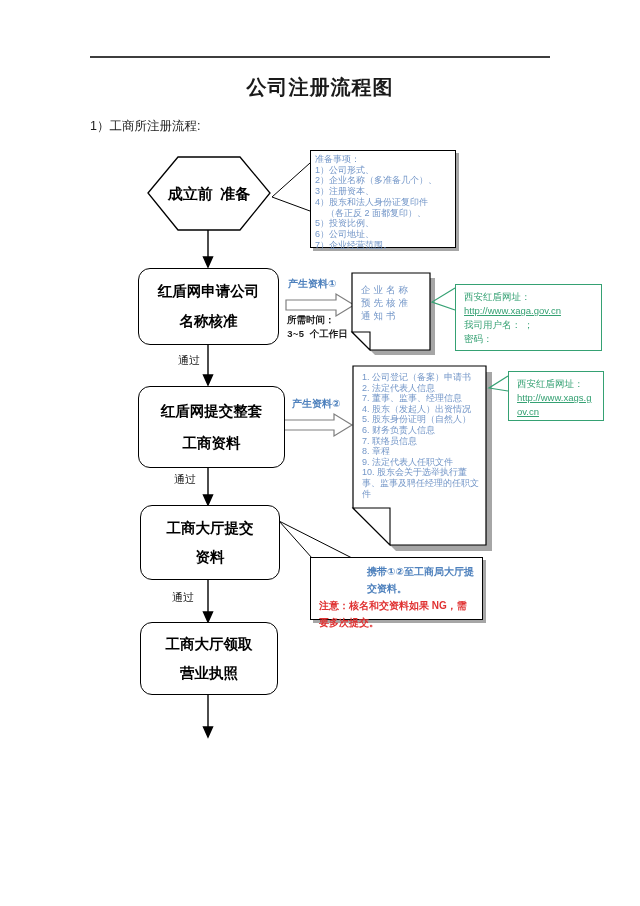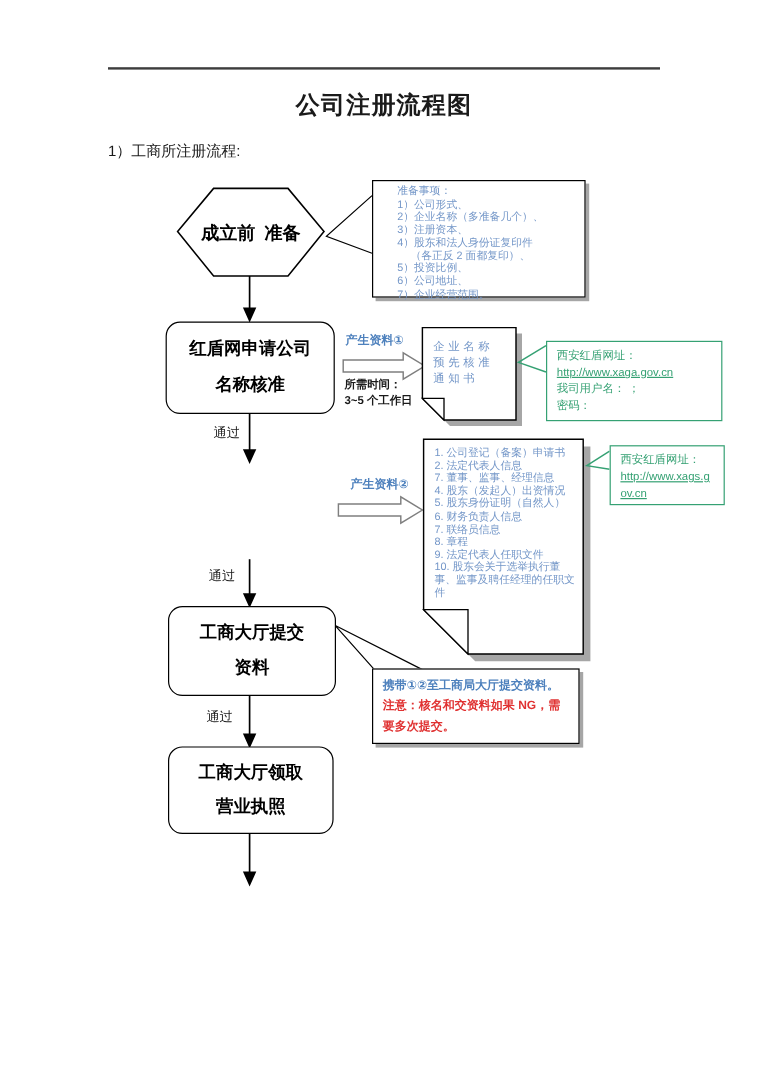--- a/index.html
+++ b/index.html
@@ -9,29 +9,29 @@
   svg.layer{position:absolute;left:0;top:0;width:640px;height:906px;pointer-events:none;}
   .title{left:0;top:74px;width:640px;text-align:center;font-size:20px;font-weight:bold;color:#1a1a1a;letter-spacing:1px;}
   .subtitle{left:90px;top:118px;font-size:12.5px;color:#1a1a1a;}
   .toprule{left:90px;top:56px;width:460px;height:2px;background:#3d3d3d;}
   
   .node{border:1.3px solid #000;border-radius:12px;background:#fff;display:flex;flex-direction:column;justify-content:space-evenly;align-items:center;font-weight:bold;color:#000;font-size:14.5px;text-align:center;}
   .node div{line-height:1;}
   .hexlabel{display:flex;flex-direction:row;justify-content:space-evenly;align-items:center;font-weight:bold;font-size:15px;color:#000;text-align:center;}
   .finalbox{border:1.6px solid #000;background:#fff;display:flex;flex-direction:column;justify-content:center;align-items:center;font-weight:bold;font-size:17px;line-height:20px;color:#000;text-align:center;}
   
-  .notebox{border:1px solid #000;background:#fff;box-shadow:3px 3px 0 #a6a6a6;color:#7396c8;font-size:9px;line-height:10.7px;padding:3px 20px;}
+  .notebox{border:1px solid #000;background:#fff;box-shadow:3px 3px 0 #a6a6a6;color:#7396c8;font-size:9px;line-height:10.7px;padding:3px 4px;}
   .notebox .indent{padding-left:11px;}
   .greenbox{border:1.4px solid #35a173;background:#fff;color:#35a173;font-size:9.5px;line-height:14px;padding:5px 8px;}
   .greenbox .url{text-decoration:underline;}
   .calloutbox{border:1px solid #000;background:#fff;box-shadow:3px 3px 0 #a6a6a6;font-size:10px;line-height:17px;padding:5px 8px;font-weight:bold;}
-  .calloutbox .blue{color:#4e81bd;}
+  .calloutbox .blue{color:#4e81bd;margin-left:48px;}
   .calloutbox .red{color:#e03232;}
   .bluelabel{color:#4e81bd;font-size:10px;font-weight:bold;}
-  .timelabel{color:#1a1a1a;font-size:9.5px;font-weight:600;line-height:14px;}
+  .timelabel{color:#1a1a1a;font-size:9.5px;font-weight:600;line-height:14px;font-family:Liberation Mono, monospace;}
   .passlabel{color:#1a1a1a;font-size:11px;}
   .doctext{color:#7396c8;font-size:9px;line-height:10.6px;}
   .docname{color:#7396c8;font-size:9.5px;line-height:13px;letter-spacing:3px;}
 </style>
 </head>
 <body>
 
 <div class="page">
 
   <svg class="layer" viewBox="0 0 640 906">
@@ -116,20 +116,24 @@
 
   <div class="abs greenbox" style="left:455px;top:284px;width:129px;height:55px;">
     <div>西安红盾网址：</div>
     <div class="url">http://www.xaga.gov.cn</div>
     <div>我司用户名：  ；</div>
     <div>密码：</div>
   </div>
 
   <div class="abs passlabel" style="left:178px;top:353px;">通过</div>
 
+  <div class="abs node" style="left:138px;top:386px;width:145px;height:80px;">
+    <div>红盾网提交整套</div>
+    <div>工商资料</div>
+  </div>
 
   <div class="abs bluelabel" style="left:292px;top:397px;">产生资料②</div>
 
   <div class="abs doctext" style="left:362px;top:372px;width:119px;">
     <div>1. 公司登记（备案）申请书</div>
     <div>2. 法定代表人信息</div>
     <div>7. 董事、监事、经理信息</div>
     <div>4. 股东（发起人）出资情况</div>
     <div>5. 股东身份证明（自然人）</div>
     <div>6. 财务负责人信息</div>

